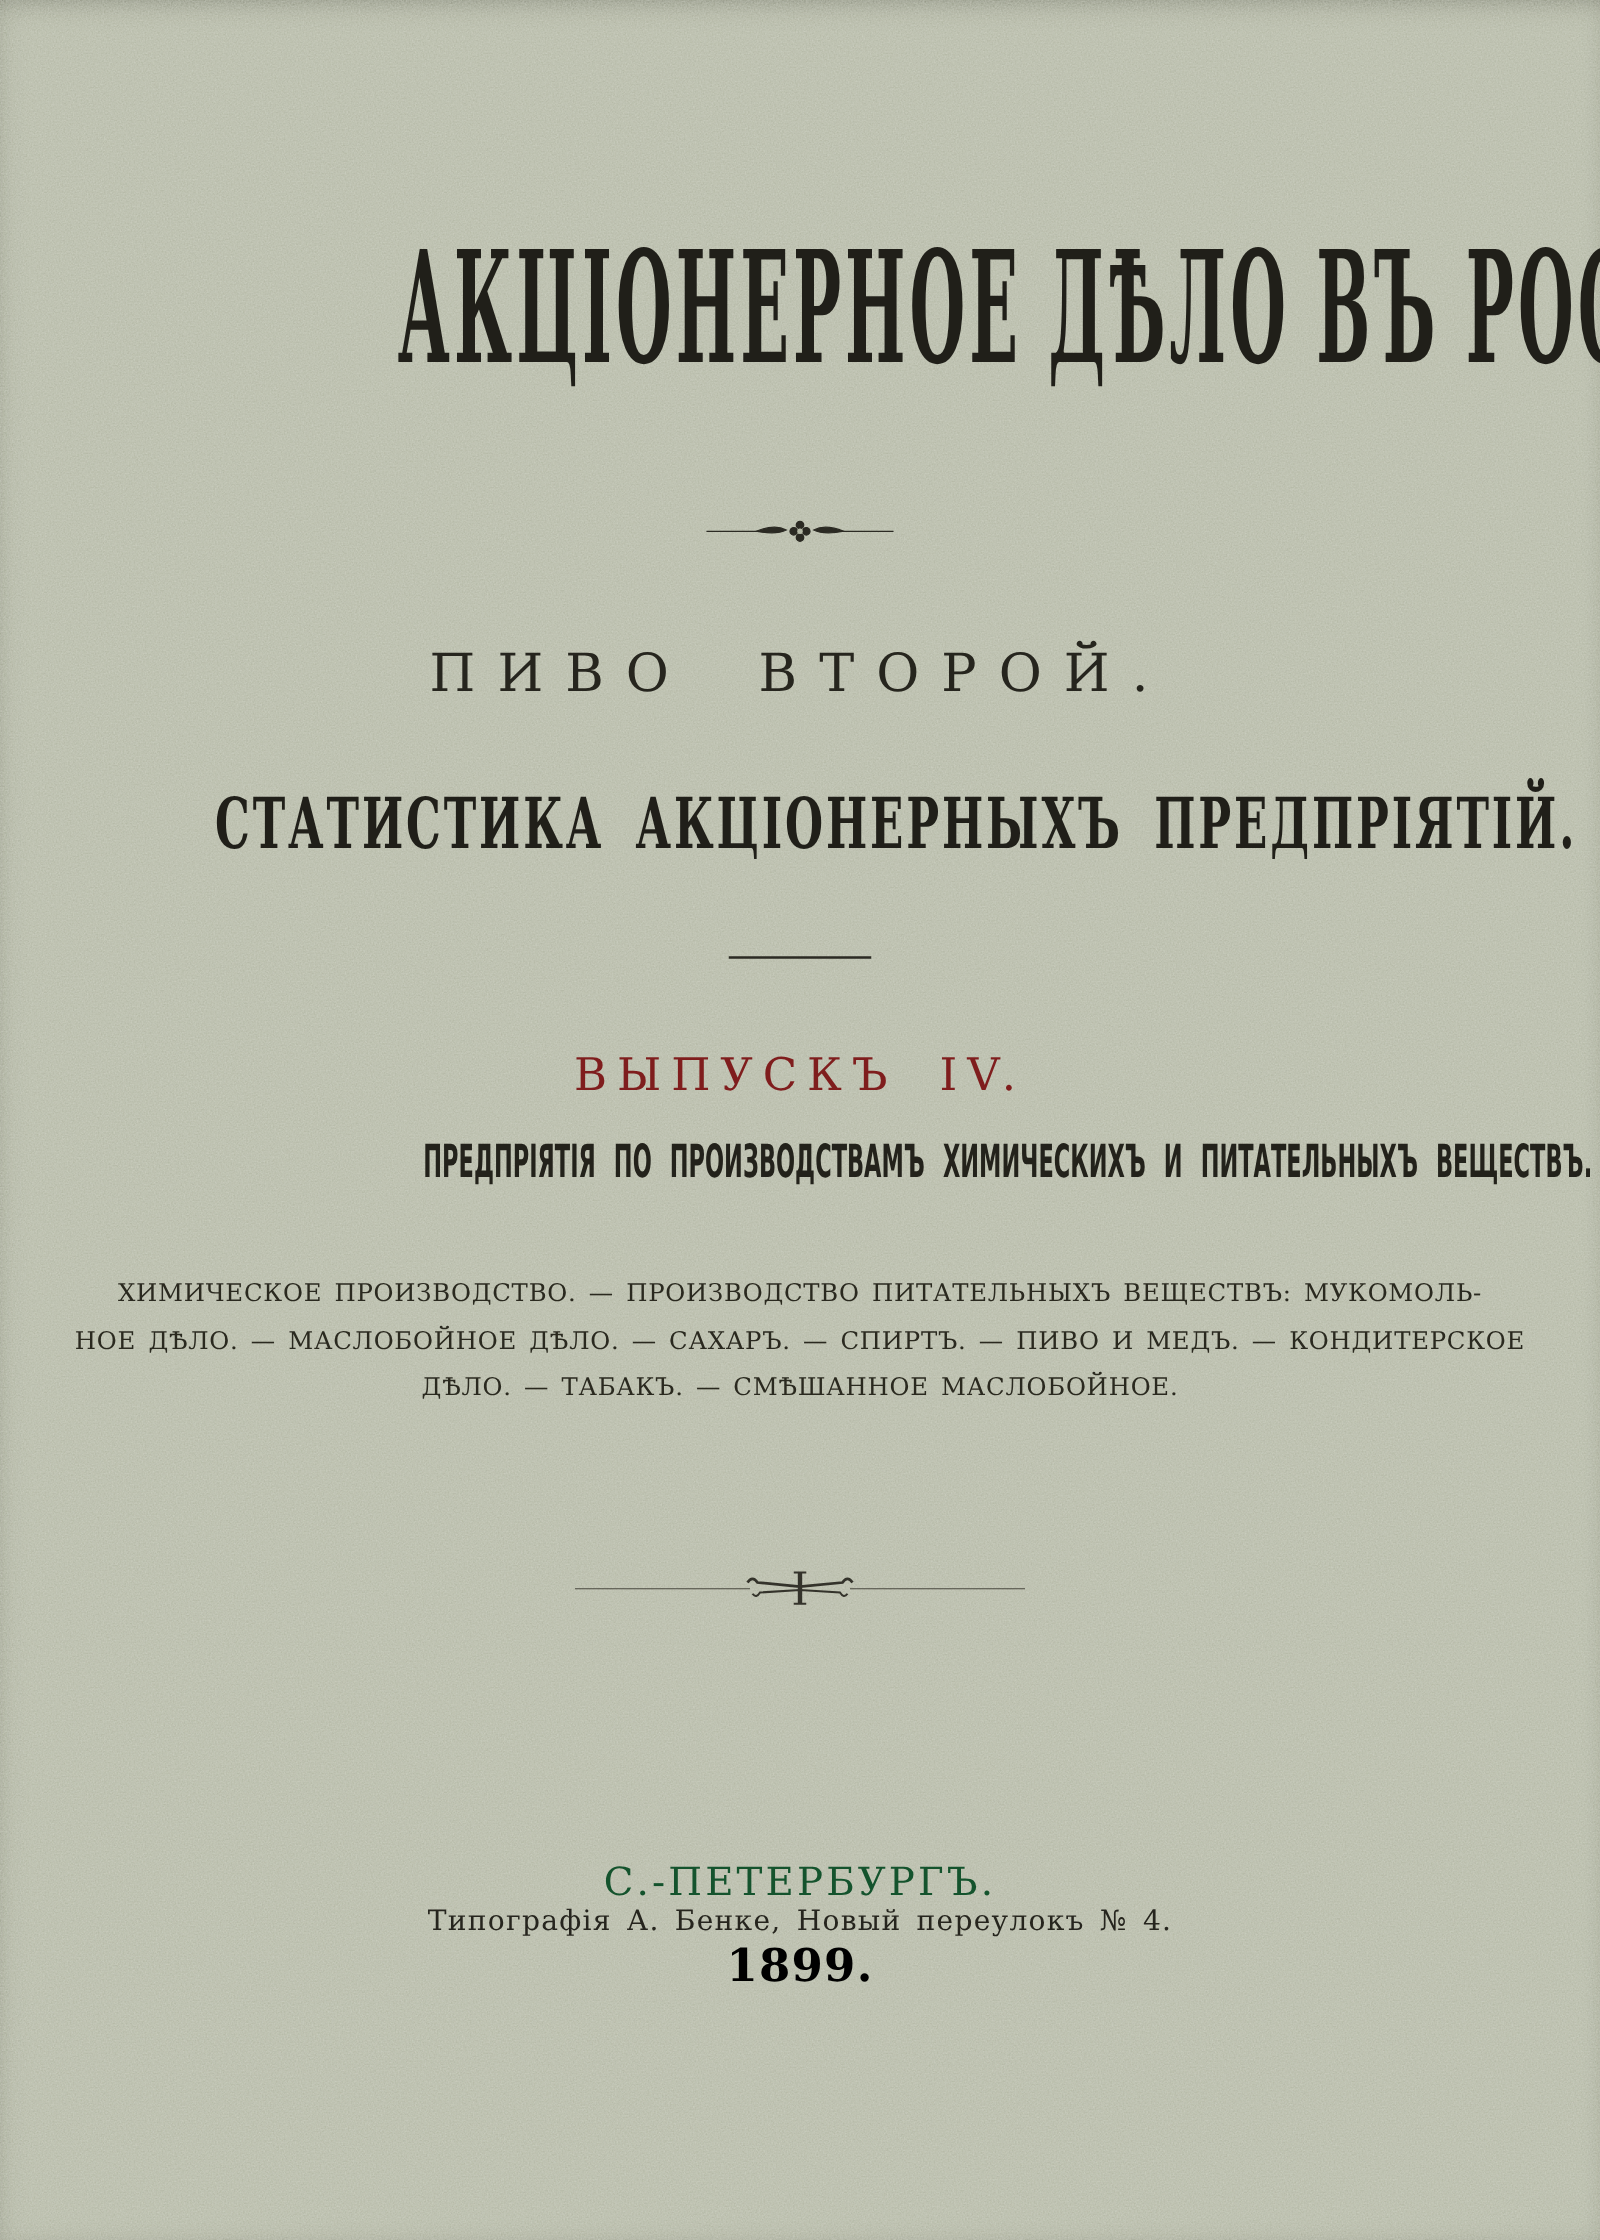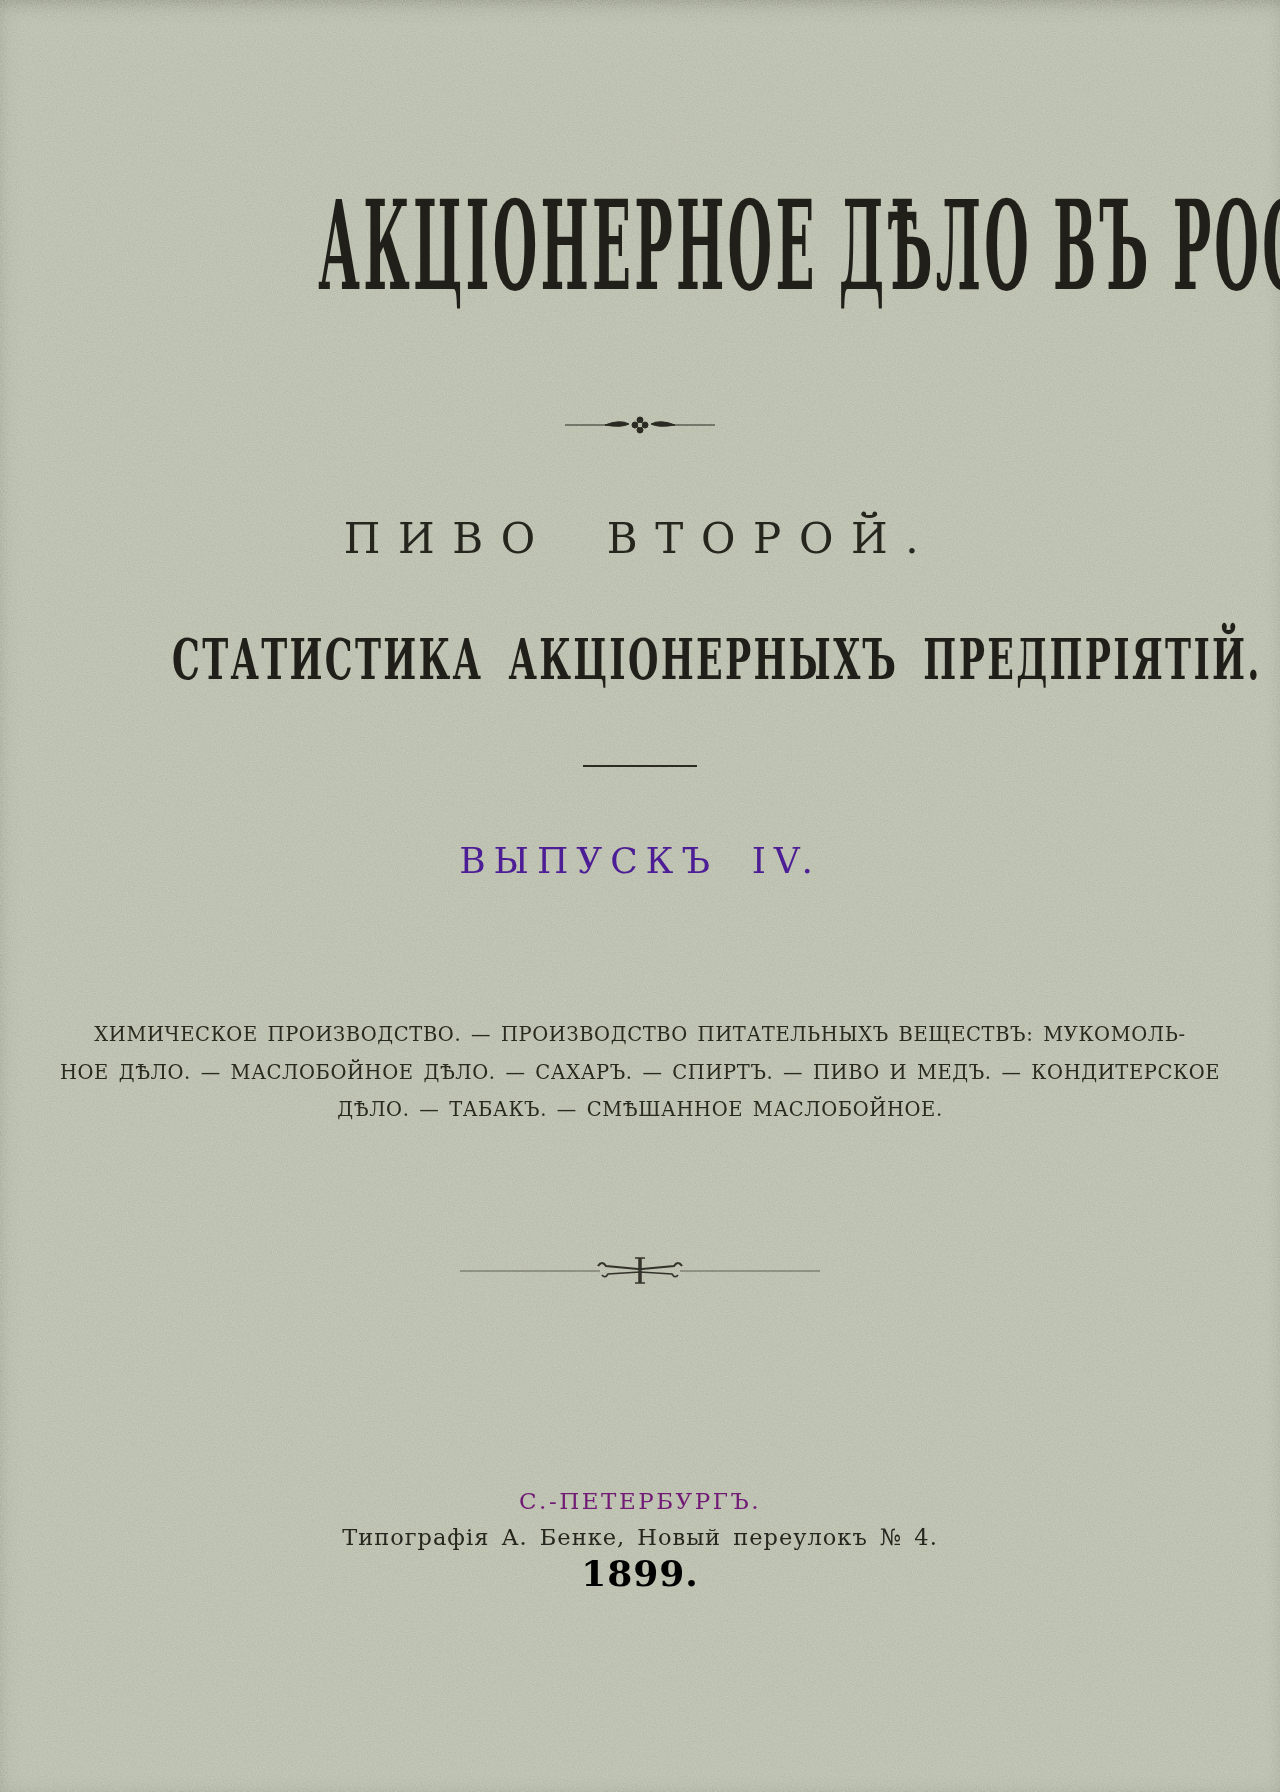--- a/index.html
+++ b/index.html
@@ -76,21 +76,21 @@
     width: 114px;
     height: 2px;
     background: #2b2a23;
   }
 
   .issue {
     top: 840px;
     font-size: 36px;
     letter-spacing: 0.22em;
     word-spacing: 0.4em;
-    color: #4c1d95;
+    color: #7f1d1d;
   }
 
   .issue-subtitle {
     top: 908px;
     font-family: "DejaVu Sans", sans-serif;
     font-size: 31px;
     font-weight: bold;
     line-height: 44px;
     word-spacing: 14px;
     letter-spacing: 0px;
@@ -113,23 +113,23 @@
   .contents .line {
     font-size: 19.5px;
     letter-spacing: 0.6px;
     word-spacing: 3px;
     line-height: 37.5px;
     white-space: nowrap;
   }
 
   .city {
     top: 1488px;
-    font-size: 23px;
+    font-size: 31px;
     letter-spacing: 2.5px;
-    color: #701a75;
+    color: #14532d;
   }
 
   .printer {
     top: 1524px;
     font-size: 22.5px;
     letter-spacing: 1px;
     word-spacing: 4px;
     color: #26251e;
   }
 
@@ -184,20 +184,23 @@
   <div class="centered volume">ПИВО ВТОРОЙ.</div>
 
   <div class="centered subtitle">
     <span class="stretch">СТАТИСТИКА АКЦІОНЕРНЫХЪ ПРЕДПРІЯТІЙ.</span>
   </div>
 
   <div class="rule"></div>
 
   <div class="centered issue">ВЫПУСКЪ IV.</div>
 
+  <div class="centered issue-subtitle">
+    <span class="stretch">ПРЕДПРІЯТІЯ ПО ПРОИЗВОДСТВАМЪ ХИМИЧЕСКИХЪ И ПИТАТЕЛЬНЫХЪ ВЕЩЕСТВЪ.</span>
+  </div>
 
   <div class="contents">
     <div class="line">ХИМИЧЕСКОЕ ПРОИЗВОДСТВО. — ПРОИЗВОДСТВО ПИТАТЕЛЬНЫХЪ ВЕЩЕСТВЪ: МУКОМОЛЬ-</div>
     <div class="line">НОЕ ДѢЛО. — МАСЛОБОЙНОЕ ДѢЛО. — САХАРЪ. — СПИРТЪ. — ПИВО И МЕДЪ. — КОНДИТЕРСКОЕ</div>
     <div class="line">ДѢЛО. — ТАБАКЪ. — СМѢШАННОЕ МАСЛОБОЙНОЕ.</div>
   </div>
 
   <div class="centered orn2">
     <svg width="360" height="40" viewBox="0 0 360 40" aria-hidden="true">
       <g stroke="#34332b" fill="none">

